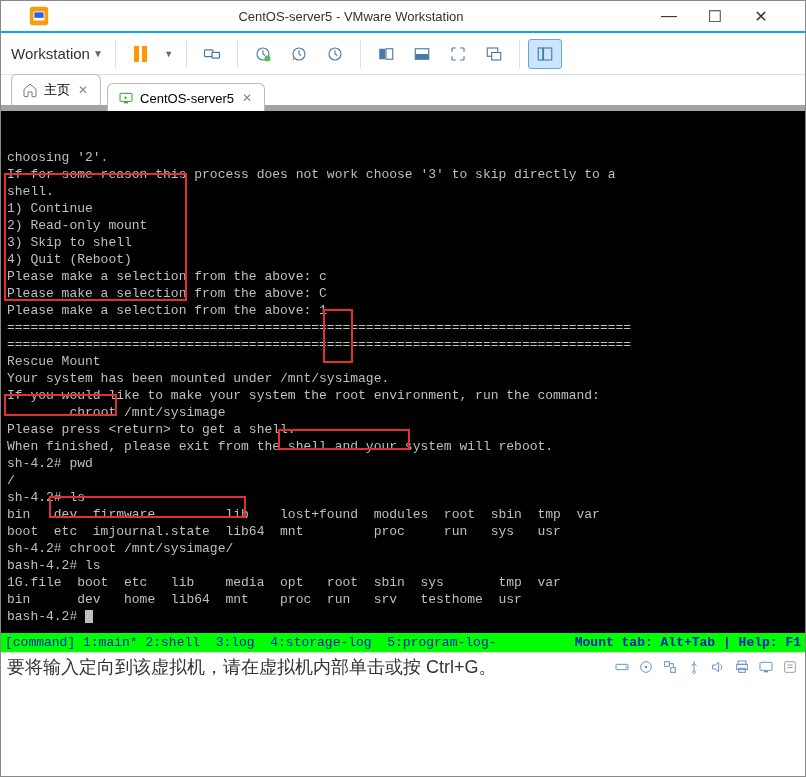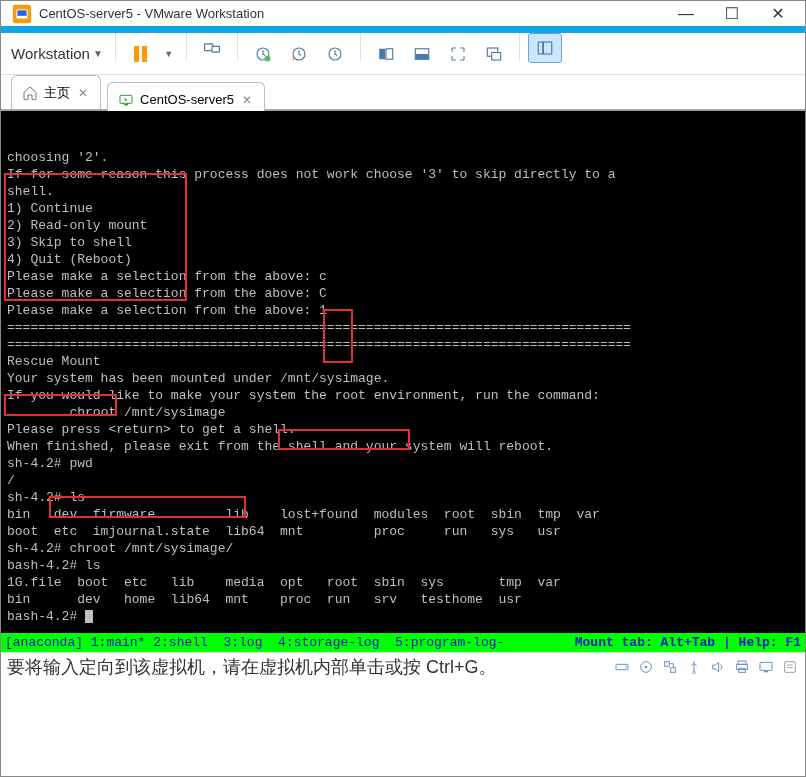--- a/index.html
+++ b/index.html
@@ -1,29 +1,29 @@
 <!DOCTYPE html>
 <html><head>
 <meta charset="utf-8">
 <style>
 * { margin: 0; padding: 0; box-sizing: border-box; }
 body { font-family: "Segoe UI", Tahoma, sans-serif; background: #fff; width: 806px; height: 777px; overflow: hidden; border: 1px solid #888; }
-.titlebar { height: 32px; background: #fff; display: flex; align-items: center; padding: 0 4px; border-bottom: 7px solid #0ea5e9; }
+.titlebar { height: 32px; background: #fff; display: flex; align-items: center; padding: 0 21px; border-bottom: 2px solid #0ea5e9; text-align: center; }
 .titlebar .app-icon { width: 22px; height: 22px; margin: 0 6px; }
 .titlebar .title { flex: 1; font-size: 13px; color: #333; }
 .titlebar .win-controls { display: flex; }
 .titlebar .win-btn { width: 46px; height: 30px; display: flex; align-items: center; justify-content: center; color: #333; cursor: pointer; }
-.menubar { height: 42px; display: flex; border-bottom: 1px solid #e0e0e0; padding: 0 6px; gap: 2px; }
+.menubar { height: 42px; display: flex; align-items: center; border-bottom: 1px solid #e0e0e0; padding: 0 6px; gap: 2px; }
 .menubar .menu-label { font-size: 15px; color: #333; padding: 4px 4px; display: flex; align-items: center; cursor: pointer; }
 .menubar .menu-label .chev { margin-left: 3px; color: #666; font-size: 10px; }
 .menubar .sep { width: 1px; height: 28px; background: #e0e0e0; margin: 0 6px; }
 .tool-btn { width: 34px; height: 30px; display: flex; align-items: center; justify-content: center; border: 1px solid transparent; border-radius: 3px; cursor: pointer; }
 .tool-btn.active { background: #cde6ff; border-color: #6aa6de; }
 .tool-group { display: flex; align-items: center; gap: 2px; }
-.tabs { height: 36px; display: flex; padding: 0 10px; border-bottom: 2px solid #a3a3a3; }
+.tabs { height: 36px; display: flex; align-items: flex-end; padding: 0 10px; border-bottom: 6px solid #a3a3a3; }
 .tab { display: flex; align-items: center; gap: 6px; padding: 6px 10px; border: 1px solid #bbb; border-bottom: none; border-radius: 6px 6px 0 0; background: #fff; margin-right: 6px; font-size: 13px; cursor: pointer; }
 .tab.active { background: #fff; position: relative; top: 7px; }
 .tab .tab-icon { width: 16px; height: 16px; }
 .tab .close-x { color: #888; font-size: 12px; padding: 0 2px; cursor: pointer; }
 .terminal { background: #000; color: #bfbfbf; font-family: "Courier New", monospace; font-size: 13px; line-height: 17px; padding: 4px 6px; white-space: pre; overflow: hidden; height: 541px; position: relative; }
 .terminal .line { white-space: pre; }
 .hlblock { border: 2px solid #e03030; position: absolute; pointer-events:none; }
 .status-line { background: #00ff00; color: #0020c0; font-family: "Courier New", monospace; font-size: 13px; padding: 1px 4px; display: flex; }
 .status-line .sl-left { flex: 1; }
 .status-line .sl-right { color: #0020c0; font-weight: bold; }
@@ -162,21 +162,21 @@
 <div class="terminal">
   <div id="term-lines"><div class="line">choosing '2'.</div><div class="line">If for some reason this process does not work choose '3' to skip directly to a</div><div class="line">shell.</div><div class="line"></div><div class="line">1) Continue</div><div class="line"></div><div class="line">2) Read-only mount</div><div class="line"></div><div class="line">3) Skip to shell</div><div class="line"></div><div class="line">4) Quit (Reboot)</div><div class="line"></div><div class="line">Please make a selection from the above: c</div><div class="line">Please make a selection from the above: C</div><div class="line">Please make a selection from the above: 1</div><div class="line">================================================================================</div><div class="line">================================================================================</div><div class="line">Rescue Mount</div><div class="line"></div><div class="line">Your system has been mounted under /mnt/sysimage.</div><div class="line"></div><div class="line">If you would like to make your system the root environment, run the command:</div><div class="line"></div><div class="line">	chroot /mnt/sysimage</div><div class="line"></div><div class="line">Please press &lt;return&gt; to get a shell.</div><div class="line">When finished, please exit from the shell and your system will reboot.</div><div class="line">sh-4.2# pwd</div><div class="line">/</div><div class="line">sh-4.2# ls</div><div class="line">bin   dev  firmware         lib    lost+found  modules  root  sbin  tmp  var</div><div class="line">boot  etc  imjournal.state  lib64  mnt         proc     run   sys   usr</div><div class="line">sh-4.2# chroot /mnt/sysimage/</div><div class="line">bash-4.2# ls</div><div class="line">1G.file  boot  etc   lib    media  opt   root  sbin  sys       tmp  var</div><div class="line">bin      dev   home  lib64  mnt    proc  run   srv   testhome  usr</div><div class="line">bash-4.2# <span class="cursor-block"></span></div></div>
   
   <div class="hlblock" style="left:3px; top:62px; width:183px; height:128px;"></div>
   <div class="hlblock" style="left:322px; top:198px; width:30px; height:54px;"></div>
   <div class="hlblock" style="left:3px; top:283px; width:113px; height:22px;"></div>
   <div class="hlblock" style="left:277px; top:318px; width:132px; height:21px;"></div>
   <div class="hlblock" style="left:48px; top:385px; width:197px; height:22px;"></div>
   
   <div class="status-line" style="position:absolute; left:0; right:0; bottom:0;">
-    <span class="sl-left">[anaconda] 1:main* 2:shell  3:log  4:storage-log  5:program-log-</span>
+    <span class="sl-left">[command] 1:main* 2:shell  3:log  4:storage-log  5:program-log-</span>
     <span class="sl-right">Mount tab: Alt+Tab | Help: F1</span>
   </div>
 </div>
 
 <div class="statusbar">
   <span class="msg">要将输入定向到该虚拟机，请在虚拟机内部单击或按 Ctrl+G。</span>
   <div class="icons">
     <span class="ic">
         <svg width="16" height="16" viewBox="0 0 24 24">
           <rect x="3" y="8" width="18" height="8" rx="1" fill="none" stroke="#4077b3" stroke-width="1.5"></rect>

